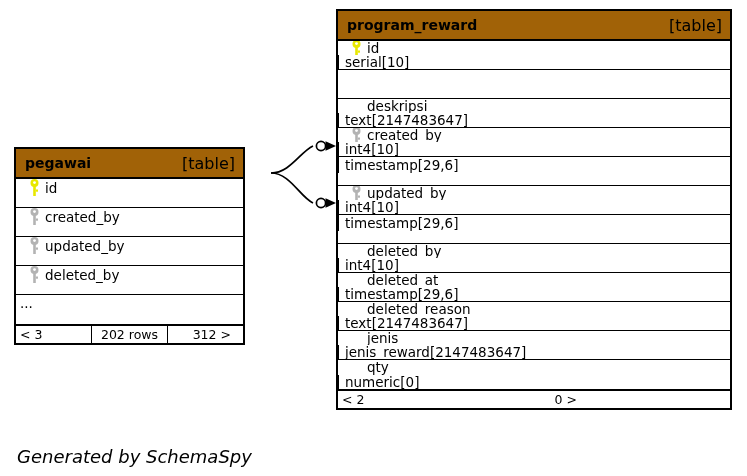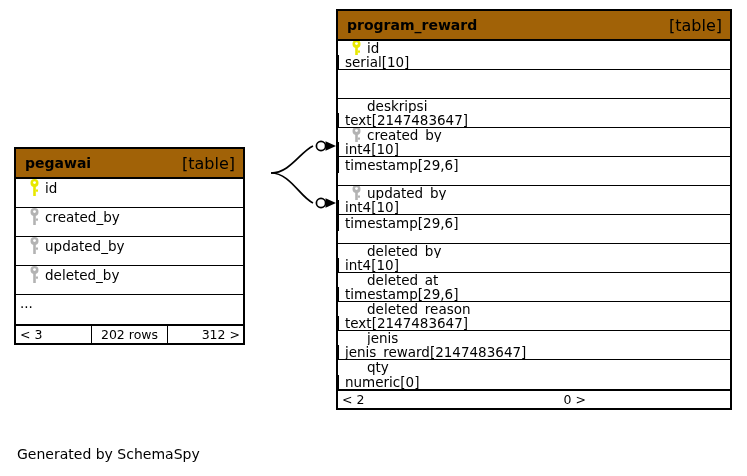--- a/index.html
+++ b/index.html
@@ -117,21 +117,21 @@
     justify-content: flex-start;
     padding-left: 4px;
   }
   .fcell.mid {
     justify-content: center;
     border-left: 1.5px solid #000000;
     border-right: 1.5px solid #000000;
   }
   .fcell.right {
     justify-content: flex-end;
-    padding-right: 3px;
+    padding-right: 12px;
   }
 
   
   #pegawai {
     left: 14px;
     top: 127px;
     width: 231px;
     margin-top: 20px;
   }
   #pegawai .cell-name { width: 100%; }
@@ -158,22 +158,23 @@
     width: 747px;
     height: 476px;
     pointer-events: none;
   }
 
   
   #caption {
     position: absolute;
     left: 17px;
     top: 446px;
-    font-size: 14px;
-    white-space: nowrap;
+    font-size: 18px;
+    white-space: nowrap;
+    font-style: italic;
   }
 </style>
 </head>
 <body>
 
 <svg id="connectors" viewBox="0 0 747 476" xmlns="http://www.w3.org/2000/svg">
 
   <g>
     <path d="M 271 173 C 290 173, 300 152, 313 146" fill="none" stroke="#000000" stroke-width="1.7"></path>
     <circle cx="321" cy="146" r="4.6" fill="#ffffff" stroke="#000000" stroke-width="1.7"></circle>

